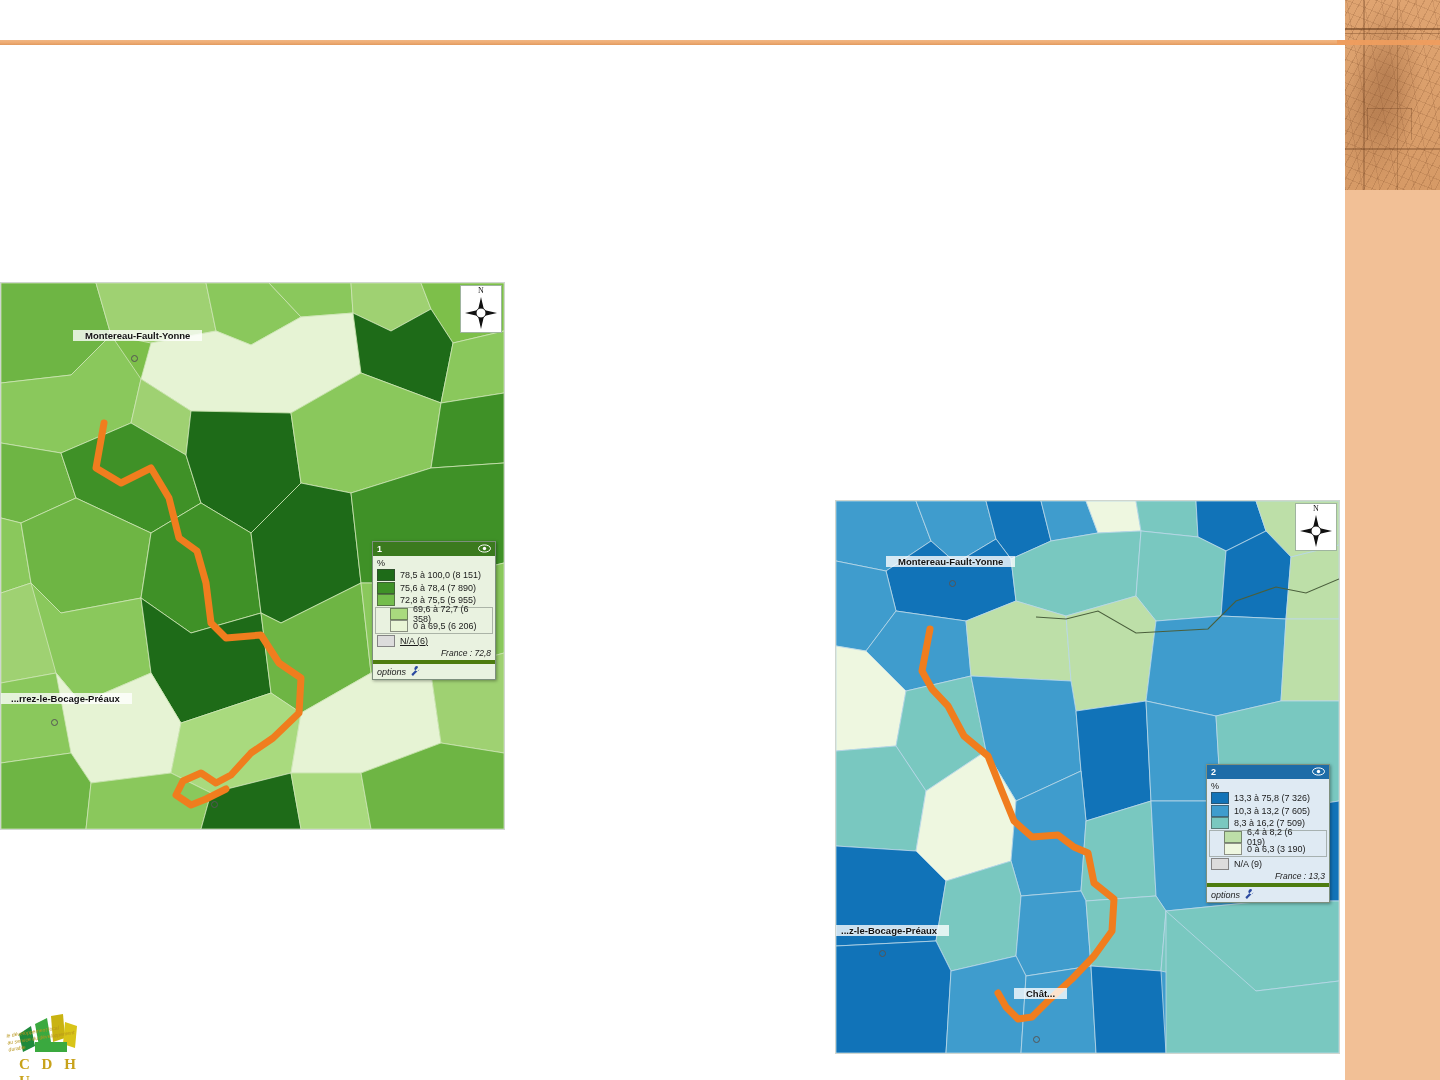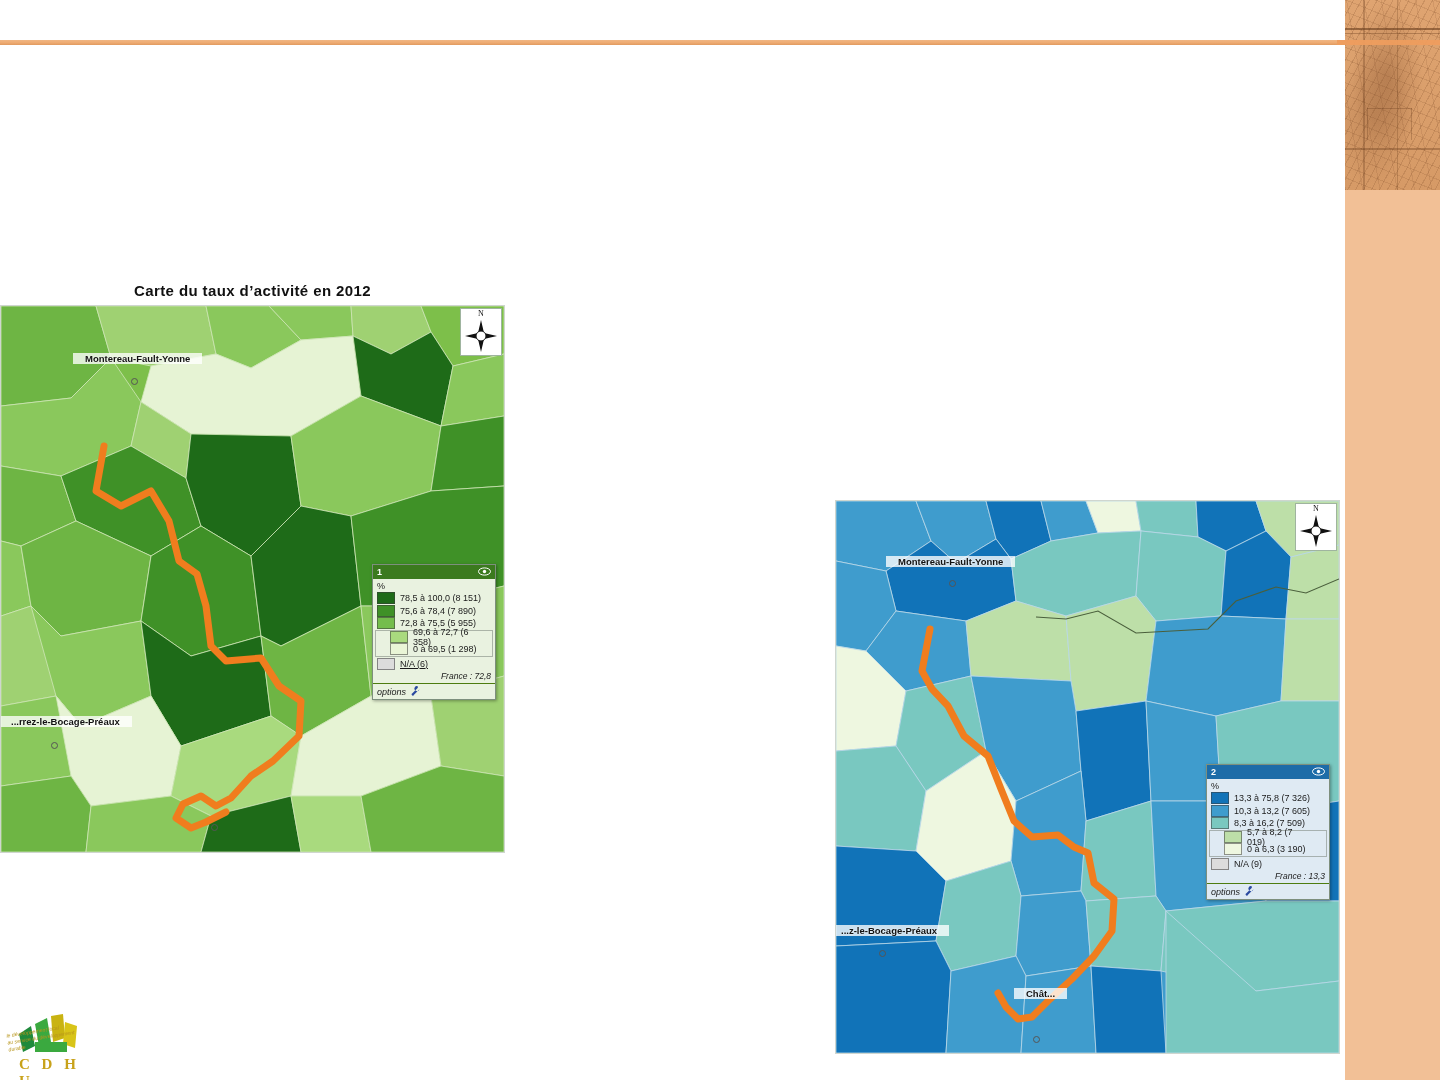--- a/index.html
+++ b/index.html
@@ -75,21 +75,21 @@
   .legend .lg-row{display:flex;align-items:center;height:12.5px;}
   .legend .sw{
     width:16px;height:10px;border:1px solid rgba(60,60,60,.55);
     margin-right:5px;flex:none;
   }
   .legend .lg-rows-box{border:1px solid rgba(120,130,120,.55);padding:0 14px;margin:0 -2px;}
   .legend .lg-france{
     text-align:right;font-style:italic;font-size:8.5px;padding-top:1px;
   }
   .legend .lg-opt{
-    border-top:1px solid #4d7c0f;padding:1px 4px;font-style:italic;font-size:9px;
+    border-top:4px solid #4d7c0f;padding:1px 4px;font-style:italic;font-size:9px;
     display:flex;align-items:center;gap:4px;
   }
   .eye{display:inline-block;}
 
   
   .logo{position:absolute;left:5px;top:1012px;width:90px;height:66px;}
   .logo .cdhu{
     position:absolute;left:14px;top:44px;font-size:15px;letter-spacing:4px;
     font-weight:bold;color:#c8a21a;font-family:"Liberation Serif",serif;
   }
@@ -111,21 +111,20 @@
     <div class="sp-line" style="left:52px;top:0;width:1px;height:190px;opacity:.45;"></div>
     <div class="sp-line" style="left:0;top:148px;width:95px;height:2px;opacity:.6;"></div>
     <div class="sp-line" style="left:22px;top:108px;width:45px;height:1px;opacity:.5;"></div>
     <div class="sp-line" style="left:22px;top:108px;width:1px;height:32px;opacity:.5;"></div>
     <div class="sp-line" style="left:66px;top:108px;width:1px;height:32px;opacity:.5;"></div>
     <div class="sp-orange"></div>
   </div>
 </div>
 
 <div class="figure" id="fig1" style="left:0;top:282px;">
-  <div class="fig-title" style="width:505px;font-size:15px;margin-bottom:6px;">Carte du taux d’activité en 2012</div>
 
   <div class="map-frame" id="frame1" style="width:503px;height:546px;background:#7dbf4a;">
 
     <svg width="503" height="546" viewBox="0 0 503 546" style="position:absolute;left:0;top:0;">
       <g stroke="#cfe6b8" stroke-width="0.8">
         <polygon points="0,0 95,0 110,52 70,92 0,100" fill="#6eb544"></polygon>
         <polygon points="95,0 205,0 215,48 150,60 110,52" fill="#9fd172"></polygon>
         <polygon points="205,0 268,0 300,34 250,62 215,48" fill="#8ac85c"></polygon>
         <polygon points="268,0 350,0 352,30 300,34" fill="#8ac85c"></polygon>
         <polygon points="350,0 420,0 430,26 390,48 352,30" fill="#9fd172"></polygon>
@@ -205,21 +204,21 @@
           <span class="sw" style="background:#74bd4c;"></span>
           <span>72,8 à 75,5 (5 955)</span>
         </div>
         <div class="lg-rows-box">
           <div class="lg-row">
             <span class="sw" style="background:#a9da7e;"></span>
             <span>69,6 à 72,7 (6 358)</span>
           </div>
           <div class="lg-row">
             <span class="sw" style="background:#e9f5d6;"></span>
-            <span>0 à 69,5 (1 298)</span>
+            <span>0 à 69,5 (6 206)</span>
           </div>
         </div>
         <div class="lg-row" style="margin-top:1px;text-decoration:underline;">
           <span class="sw" style="background:#dcdcdc;"></span>
           <span>N/A (6)</span>
         </div>
         <div class="lg-france">France : 72,8</div>
       </div>
       <div class="lg-opt">
         <span>options</span>
@@ -322,21 +321,21 @@
           <span class="sw" style="background:#3f9ccd;"></span>
           <span>10,3 à 13,2 (7 605)</span>
         </div>
         <div class="lg-row">
           <span class="sw" style="background:#79c8c0;"></span>
           <span>8,3 à 16,2 (7 509)</span>
         </div>
         <div class="lg-rows-box">
           <div class="lg-row">
             <span class="sw" style="background:#bddfa8;"></span>
-            <span>5,7 à 8,2 (7 019)</span>
+            <span>6,4 à 8,2 (6 019)</span>
           </div>
           <div class="lg-row">
             <span class="sw" style="background:#eef7e0;"></span>
             <span>0 à 6,3 (3 190)</span>
           </div>
         </div>
         <div class="lg-row" style="margin-top:1px;">
           <span class="sw" style="background:#dcdcdc;"></span>
           <span>N/A (9)</span>
         </div>

